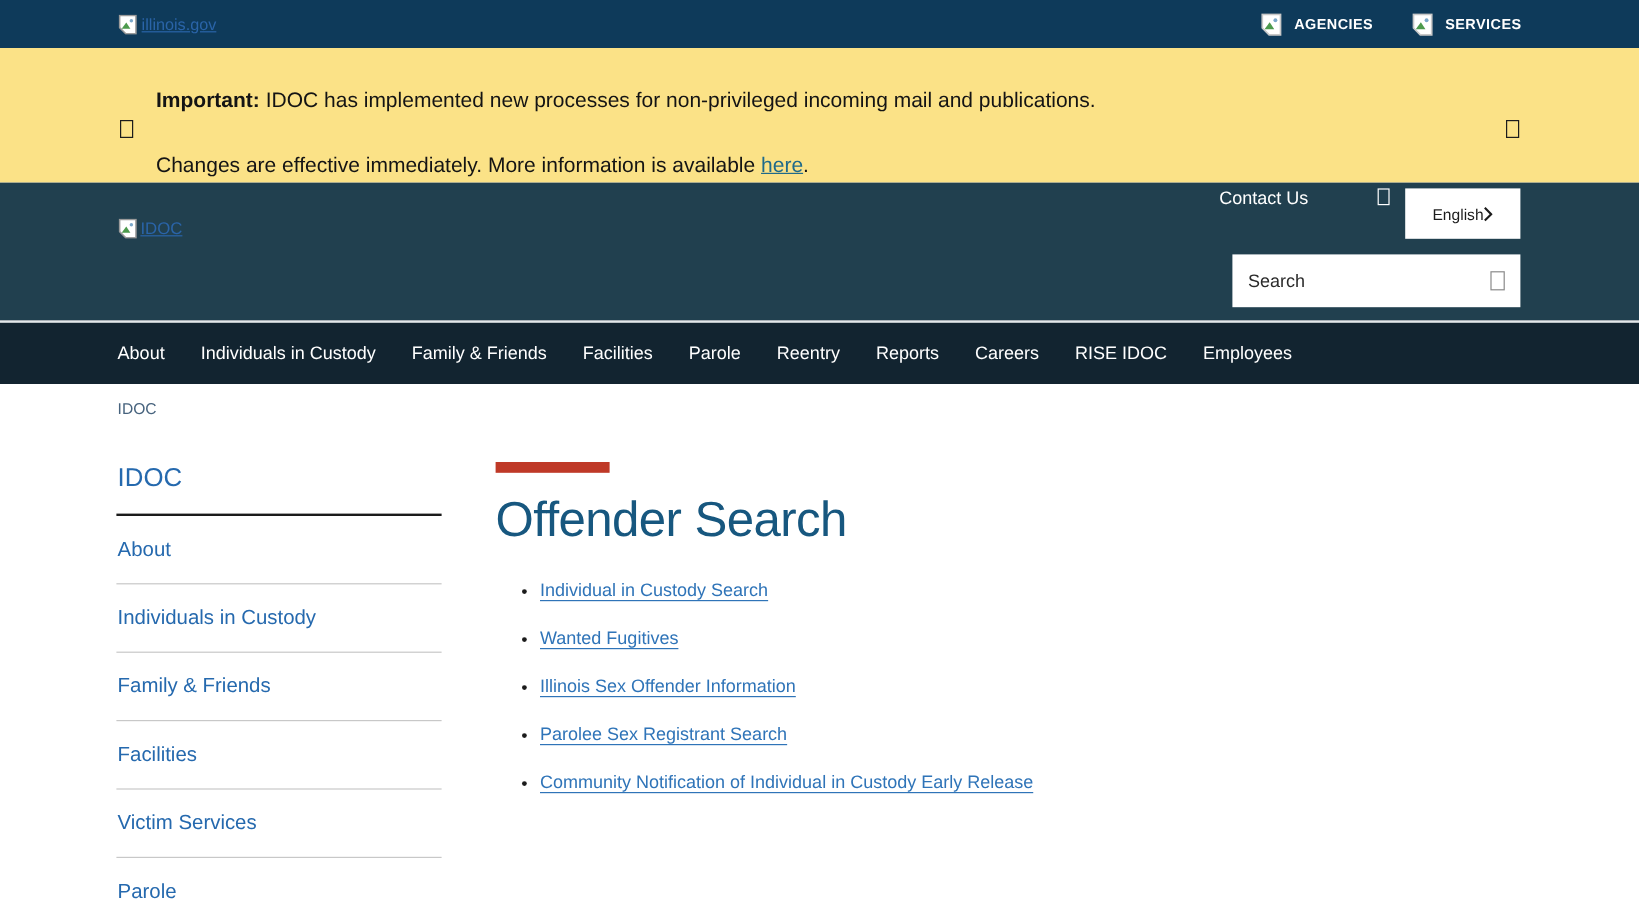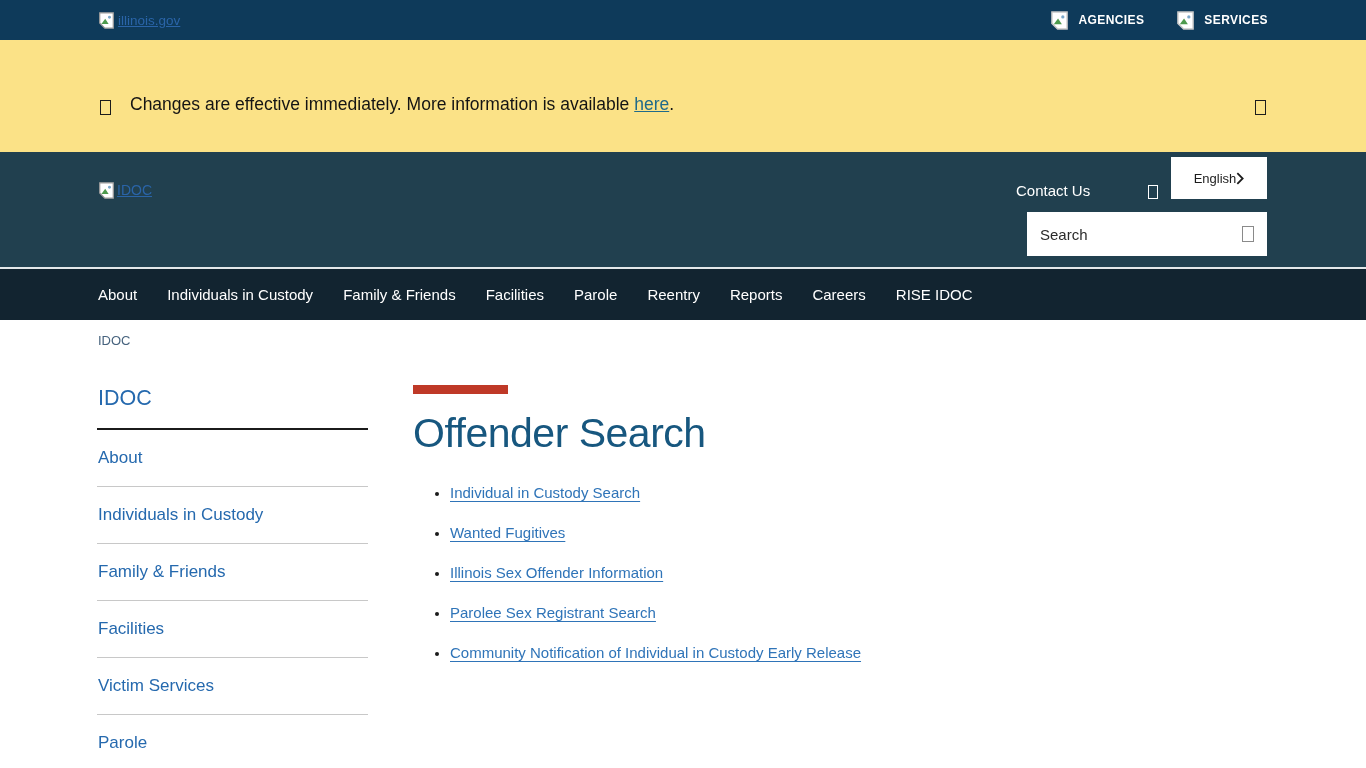--- a/index.html
+++ b/index.html
@@ -75,21 +75,21 @@
     display: inline-flex;
     align-items: center;
     gap: 2px;
     color: #2a64a8;
     font-size: 14px;
     text-decoration: underline;
     cursor: pointer;
     height: 20px;
   }
   .header-right { width: 240px; margin-top: 5px; }
-  .header-row1 { display: flex; align-items: flex-end; height: 42px; }
+  .header-row1 { display: flex; align-items: flex-start; height: 42px; }
   .contact-link { color: #ffffff; font-size: 15px; margin-right: auto; margin-left: -11px; cursor: pointer; }
   .tofu-white {
     display: inline-block;
     width: 10px; height: 14px;
     border: 1.6px solid #ffffff;
     margin-right: 13px;
   }
   .lang-btn {
     width: 96px; height: 42px;
     background: #ffffff;
@@ -232,20 +232,24 @@
           <path d="M4 14l4.5-6 4 6z" fill="#4d9a4d"></path>
           <circle cx="13.5" cy="6.2" r="1.7" fill="#7aa7c9"></circle>
         </svg>
         <span>SERVICES</span>
       </span>
     </div>
   </div>
 
   <div class="alert">
     <span class="tofu-dark alert-icon"></span>
+    <div class="alert-line1">
+      <strong>Important:</strong>
+      <span>IDOC has implemented new processes for non-privileged incoming mail and publications.</span>
+    </div>
     <div class="alert-line2">
       <span>Changes are effective immediately. More information is available</span>
       <a>here</a><span>.</span>
     </div>
     <span class="tofu-dark alert-close"></span>
   </div>
 
   <div class="header">
     <a class="logo-link">
       <svg class="broken-img" width="17" height="17" viewBox="0 0 20 20">
@@ -276,20 +280,21 @@
   <div class="nav">
     <span class="nav-item">About</span>
     <span class="nav-item">Individuals in Custody</span>
     <span class="nav-item">Family &amp; Friends</span>
     <span class="nav-item">Facilities</span>
     <span class="nav-item">Parole</span>
     <span class="nav-item">Reentry</span>
     <span class="nav-item">Reports</span>
     <span class="nav-item">Careers</span>
     <span class="nav-item">RISE IDOC</span>
+    <span class="nav-item">Employees</span>
   </div>
 
   <div class="breadcrumb">
     <span>IDOC</span>
   </div>
 
   <div class="content">
 
     <div class="sidebar">
       <div class="sidebar-title">IDOC</div>

